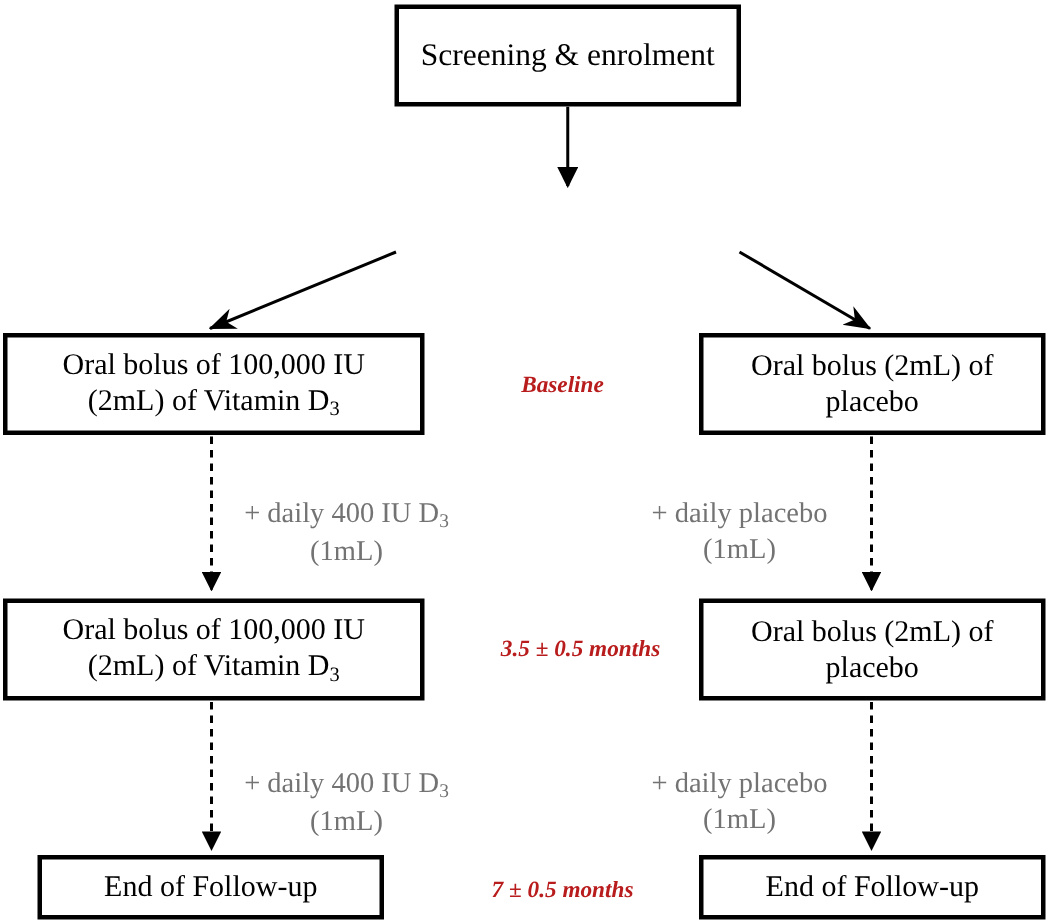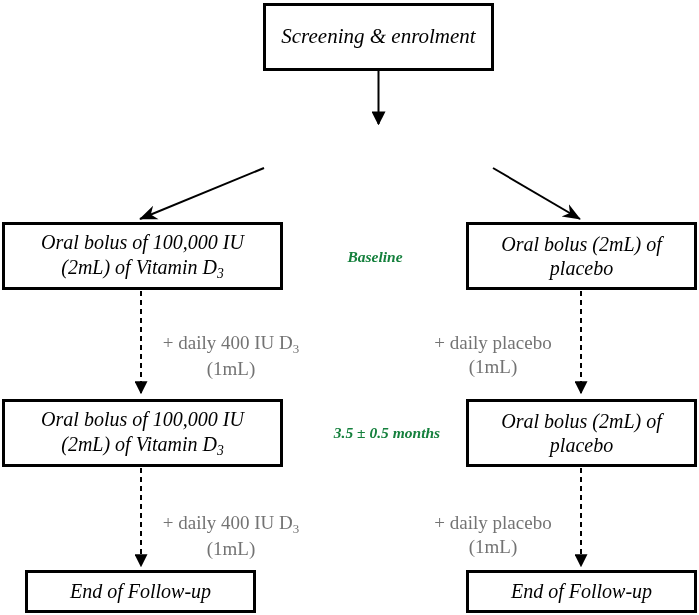--- a/index.html
+++ b/index.html
@@ -33,21 +33,20 @@
     display: flex;
     align-items: center;
     justify-content: center;
     text-align: center;
     line-height: 1.22;
     z-index: 3;
   }
   .node-text {
     display: block;
     padding: 0 4px;
-    font-style: italic;
   }
   .fs-21 { font-size: 21px; }
   .fs-20 { font-size: 20px; }
 
   sub {
     font-size: 0.68em;
     vertical-align: -0.28em;
   }
 
   .edge-label {
@@ -58,21 +57,21 @@
     color: #737373;
     z-index: 4;
     white-space: nowrap;
   }
   .time-label {
     position: absolute;
     font-weight: bold;
     font-style: italic;
     font-size: 15.5px;
     text-align: center;
-    color: #15803d;
+    color: #b91c1c;
     z-index: 4;
     white-space: nowrap;
   }
 
   
   #node-screening   { left: 263px; top: 3px;   width: 231px; height: 68px; }
   #node-random      { left: 263px; top: 128px; width: 231px; height: 40px; }
   #node-left-bolus1 { left: 2px;   top: 222px; width: 281px; height: 68px; }
   #node-right-bolus1{ left: 466px; top: 222px; width: 231px; height: 68px; }
   #node-left-bolus2 { left: 2px;   top: 399px; width: 281px; height: 68px; }
@@ -182,14 +181,15 @@
 
   <div class="edge-label" id="label-right-2">
     <span>+ daily placebo</span><br>
     <span>(1mL)</span>
   </div>
 
   <div class="time-label" id="label-baseline">Baseline</div>
 
   <div class="time-label" id="label-mid">3.5 ± 0.5 months</div>
 
+  <div class="time-label" id="label-end">7 ± 0.5 months</div>
 
 </div>
 
 </body></html>

